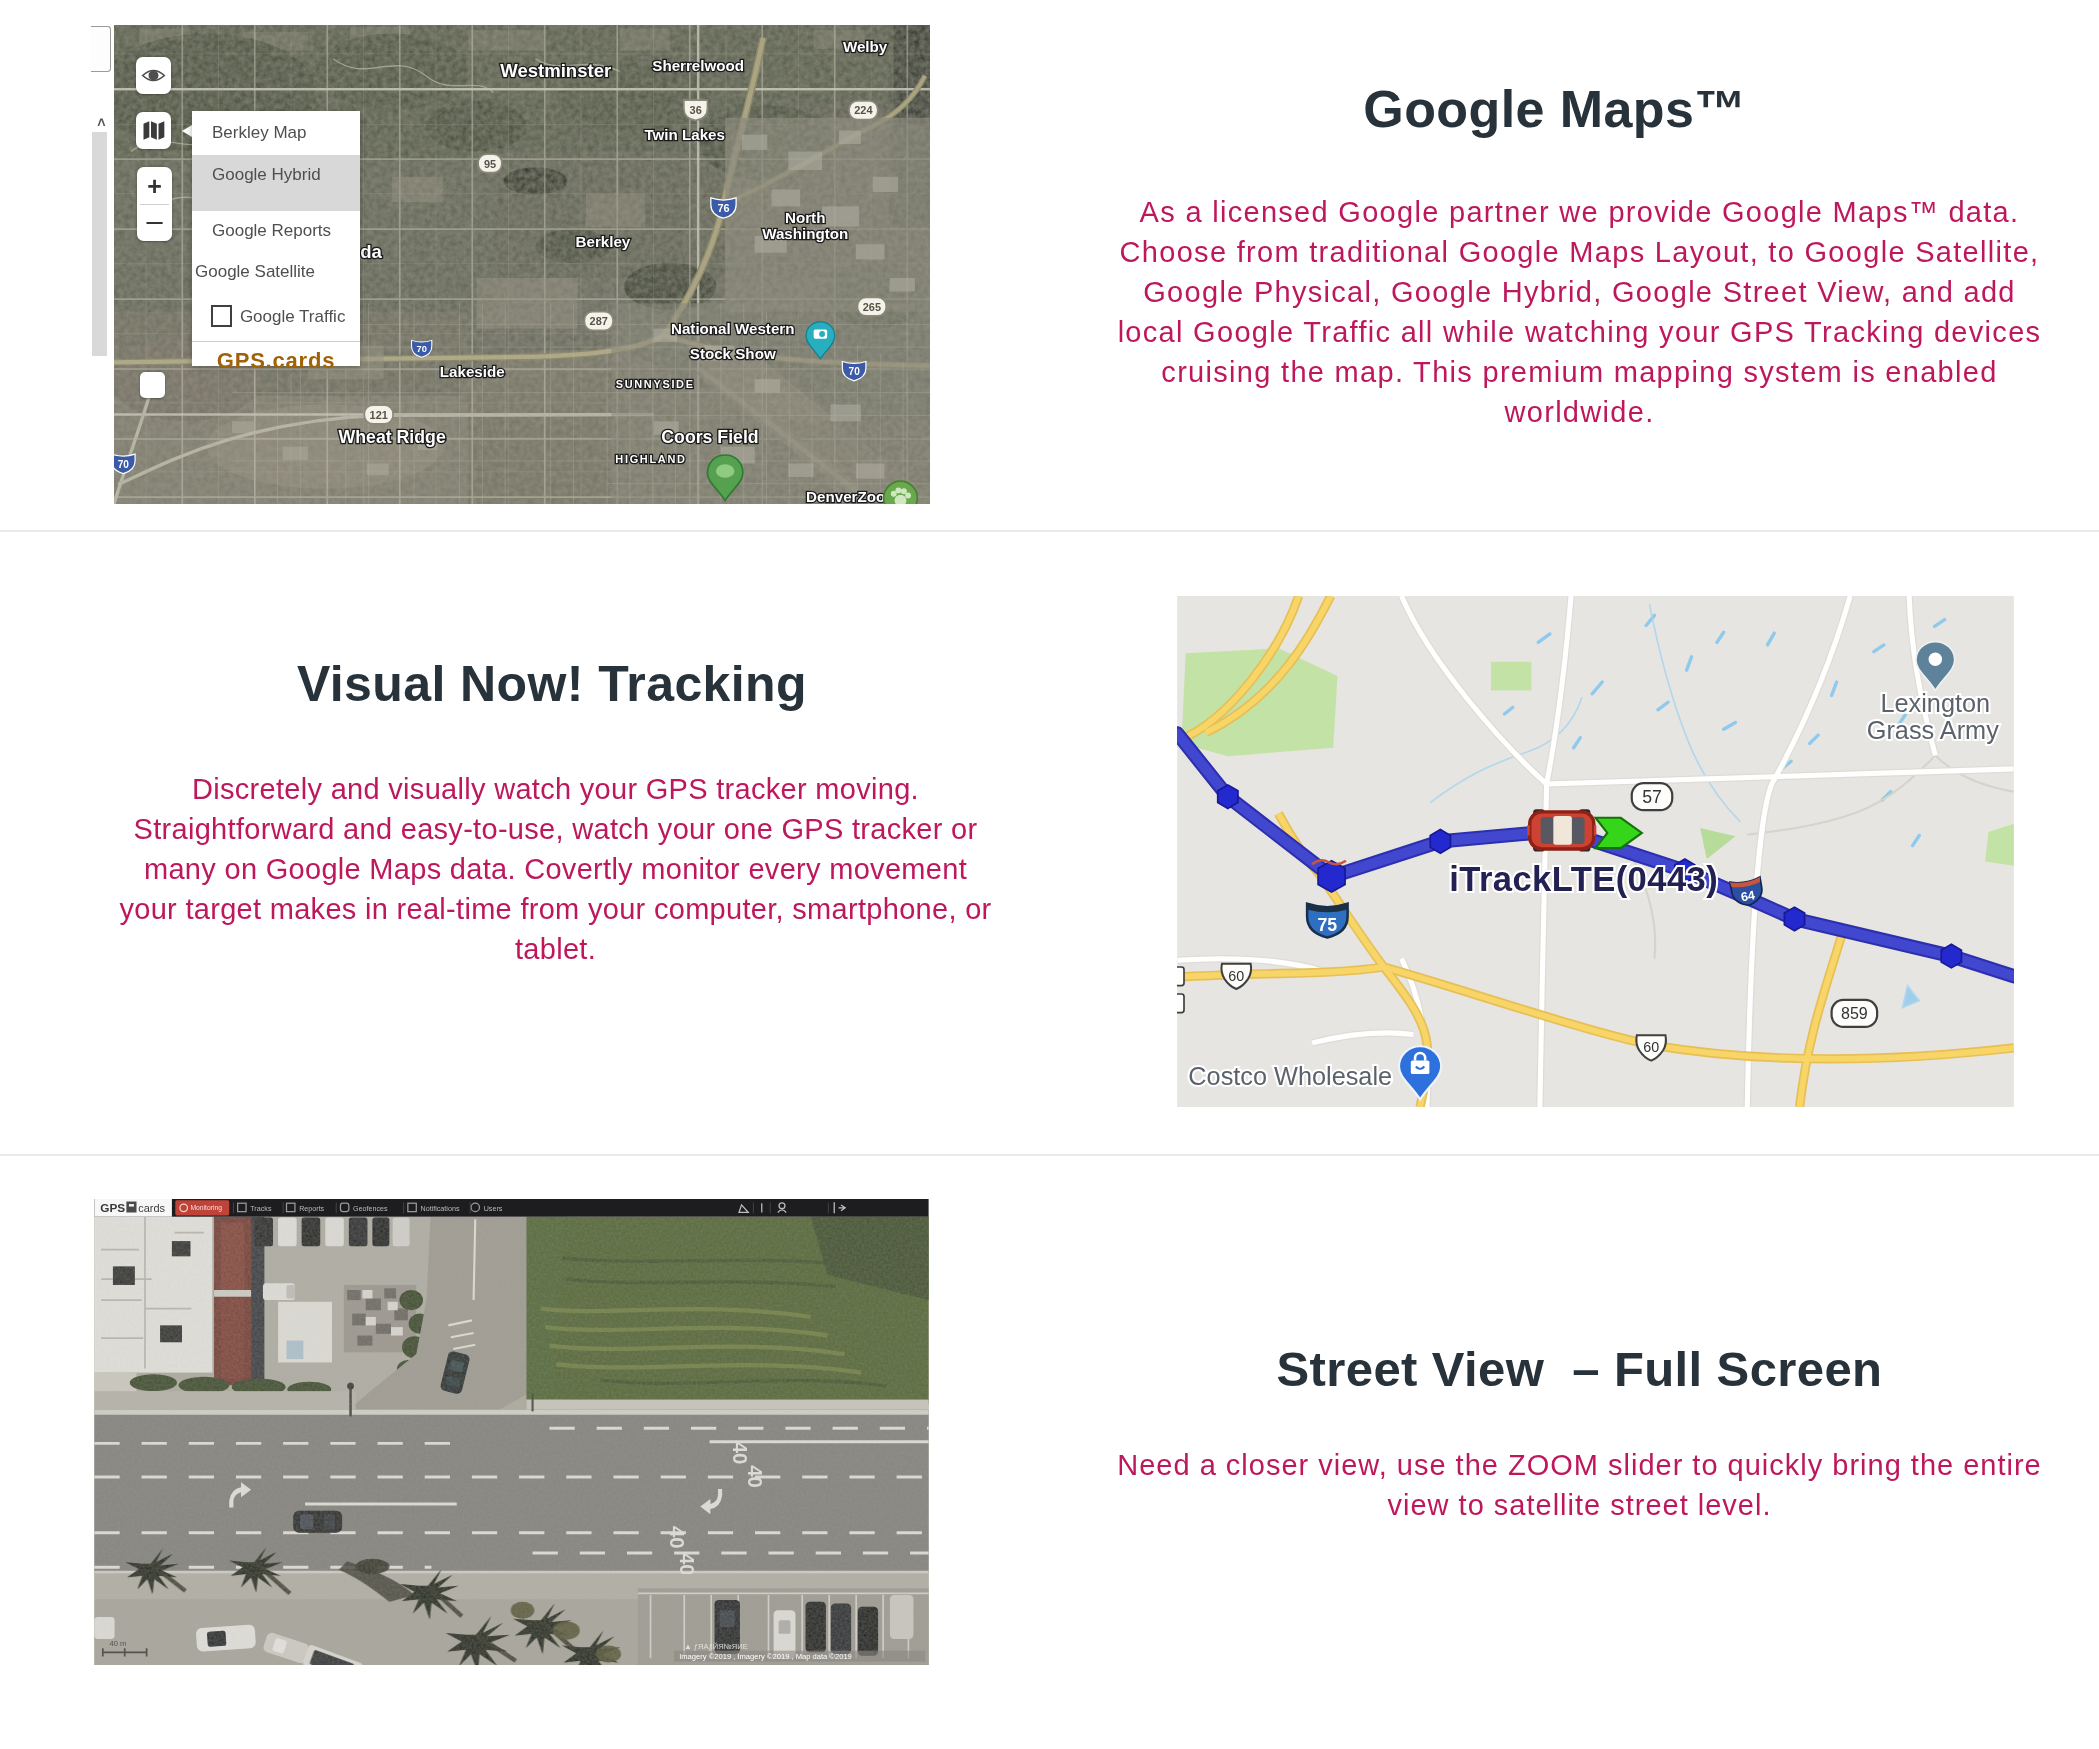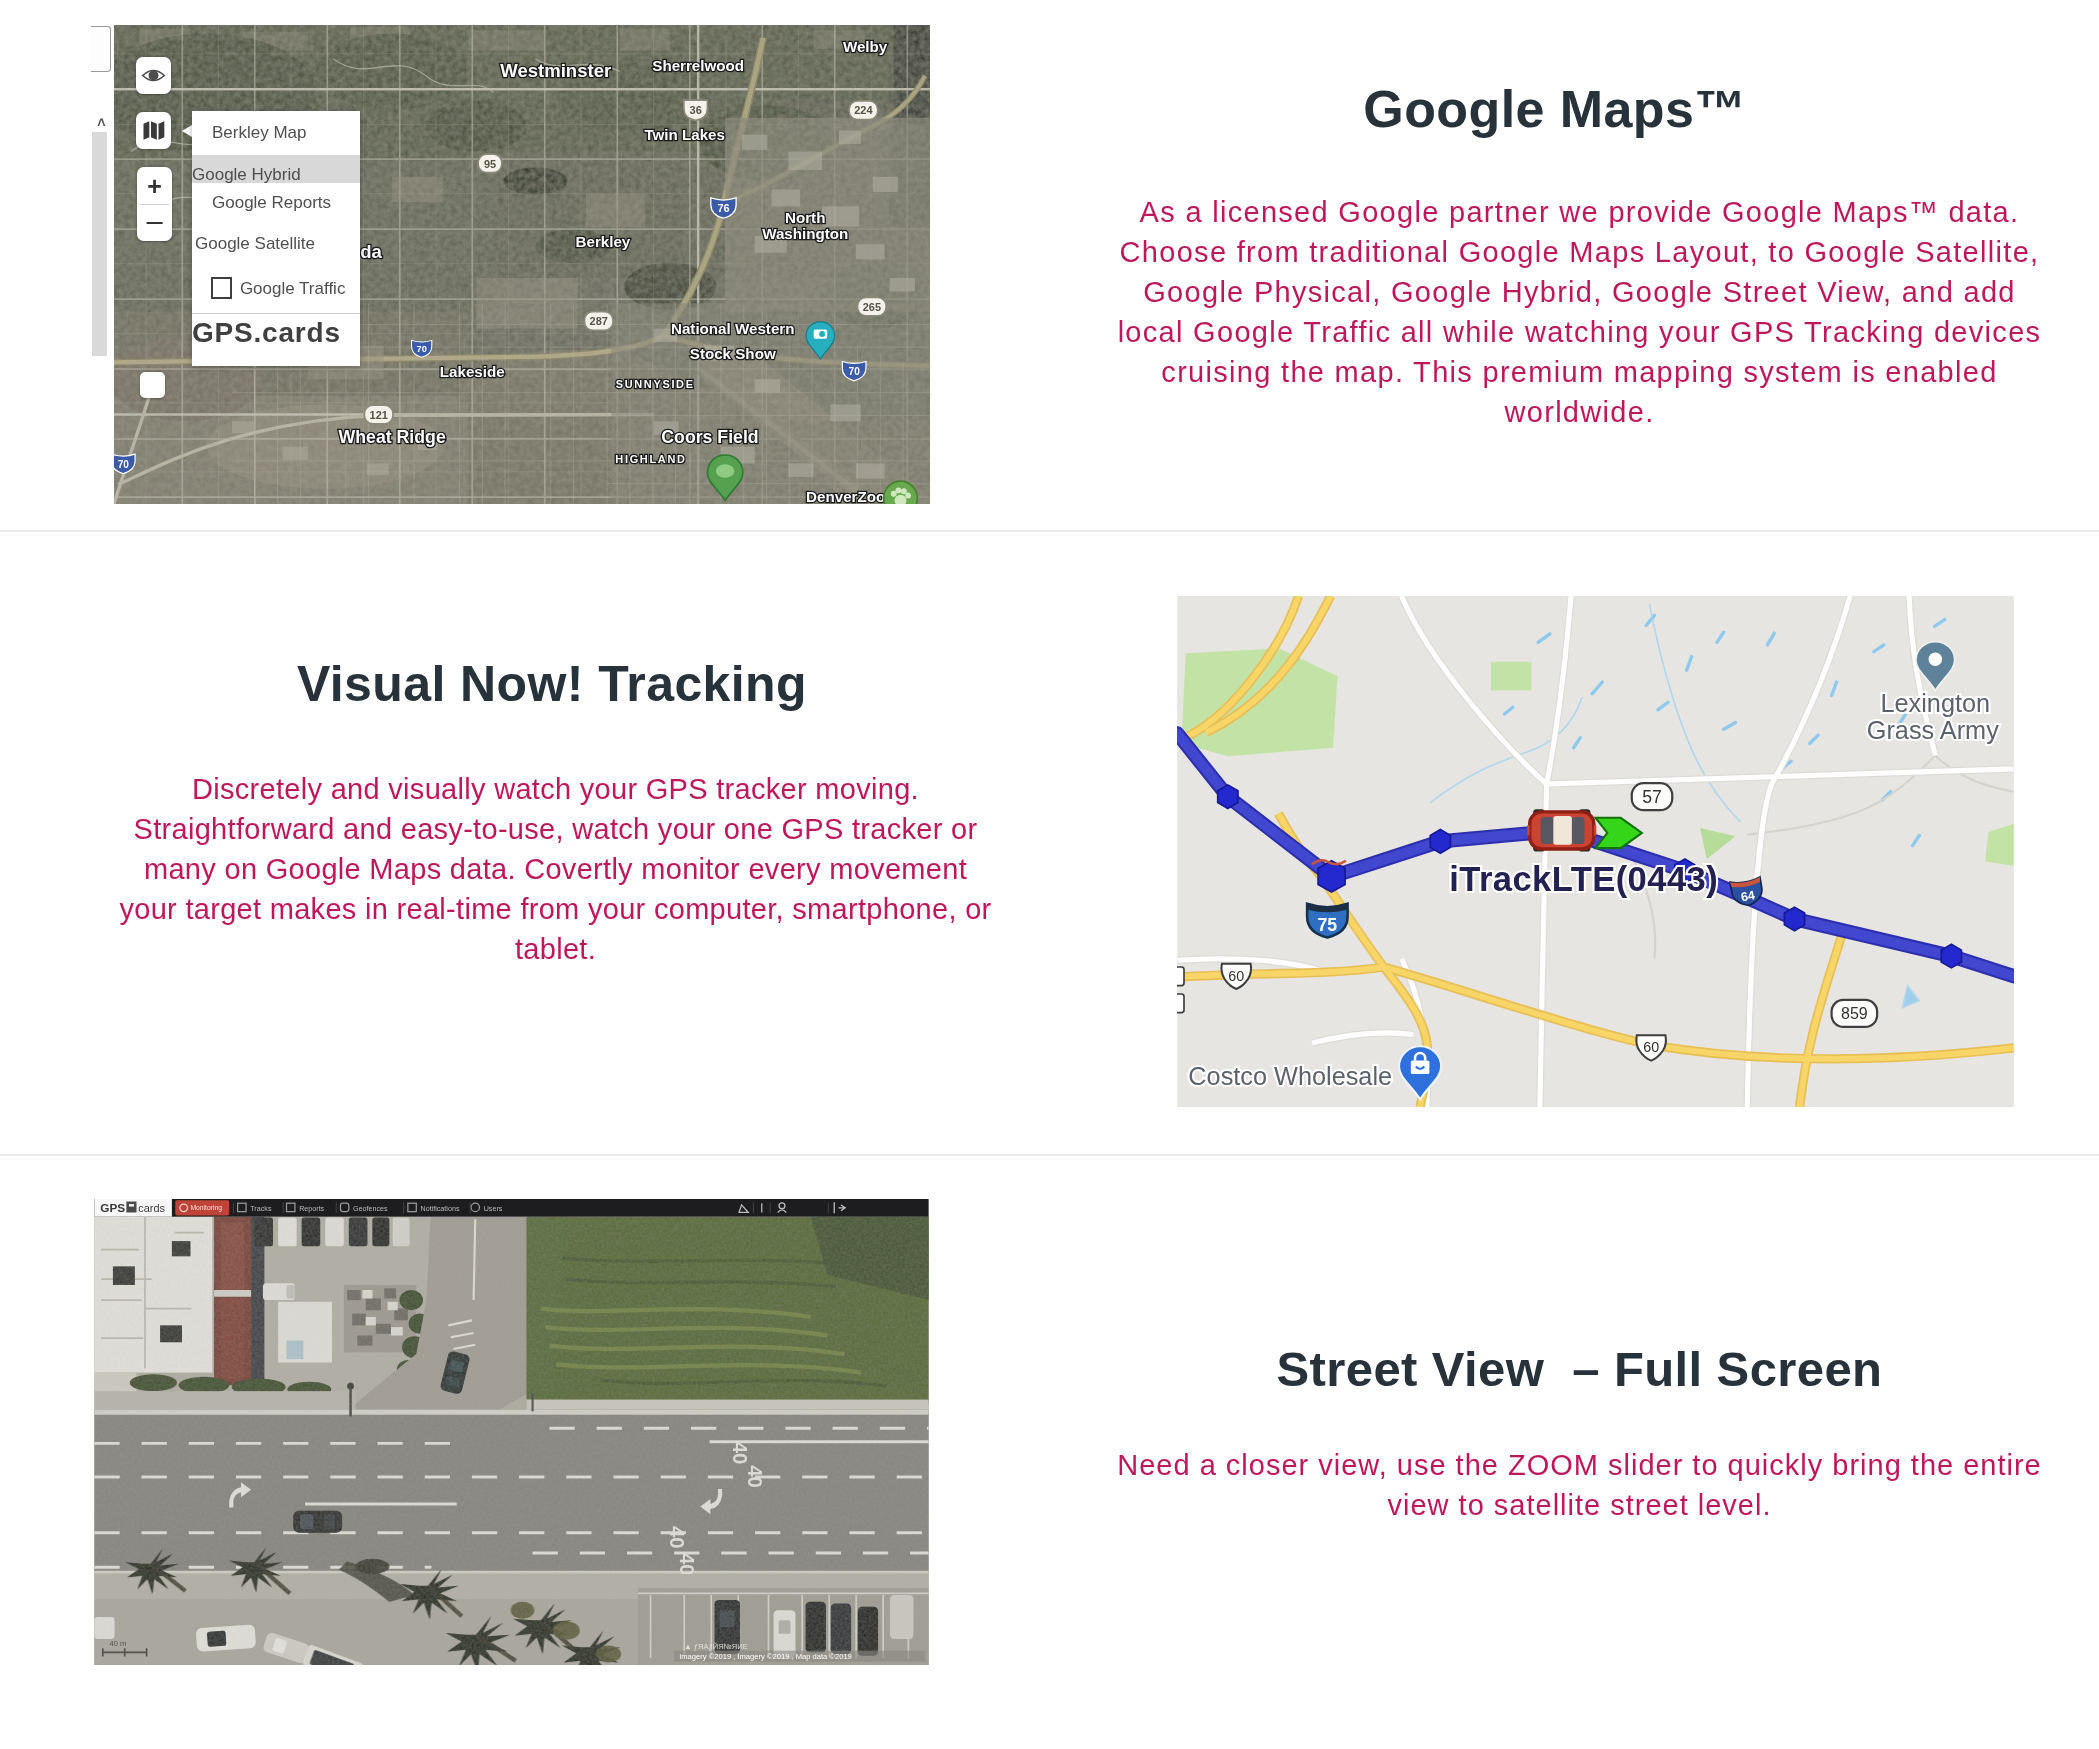--- a/index.html
+++ b/index.html
@@ -338,32 +338,32 @@
 </div>
 
 <div class="abs" style="left:140px;top:372px;width:24.5px;height:26px;background:#fff;border-radius:5px;box-shadow:0 0.8px 2.5px rgba(0,0,0,.35);"></div>
 
 <div class="abs" style="left:182px;top:125px;width:0;height:0;border-top:6.7px solid transparent;border-bottom:6.7px solid transparent;border-right:10px solid #ffffff;"></div>
 
 <div class="abs" style="left:192px;top:111px;width:168px;height:255px;background:#ffffff;box-shadow:0 1.7px 6.7px rgba(0,0,0,.3);font-size:17px;color:#4f4f4f;">
 
   <div style="height:44px;line-height:44px;padding-left:20px;">Berkley Map</div>
 
-  <div style="height:28px;line-height:40px;background:#d8d8d8;">Google Hybrid</div>
+  <div style="height:56px;line-height:40px;padding-left:20px;background:#d8d8d8;">Google Hybrid</div>
 
   <div style="height:40px;line-height:40px;padding-left:20px;">Google Reports</div>
 
   <div style="height:41px;line-height:41px;padding-left:3px;">Google Satellite</div>
 
   <div style="height:49px;line-height:49px;padding-left:18.6px;position:relative;">
     <span style="display:inline-block;width:17.7px;height:17.7px;border:2.1px solid #3f3f3f;vertical-align:middle;margin-right:7.6px;margin-top:-3.4px;"></span>Google Traffic
   </div>
   <div style="height:0.8px;background:#cccccc;"></div>
 
-  <div style="height:39px;line-height:37px;text-align:left;font-size:28px;font-weight:bold;color:#404040;letter-spacing:0.8px;">GPS.cards</div>
+  <div style="height:39px;line-height:37px;text-align:center;font-size:22px;font-weight:bold;color:#a16207;letter-spacing:0.8px;">GPS.cards</div>
 </div>
 
 <svg class="abs" style="left:1177px;top:596px;" width="837" height="511" viewBox="0 0 992 606">
   <defs>
     <style>
       .wroad{stroke:#ffffff;fill:none;}
       .wcase{stroke:#dedcd6;fill:none;}
       .yroad{stroke:#f7d567;fill:none;}
       .ycase{stroke:#e7bf56;fill:none;}
       .mlbl{font-family:"Liberation Sans",sans-serif;fill:#5c626b;stroke:#ffffff;stroke-width:5px;paint-order:stroke;}

